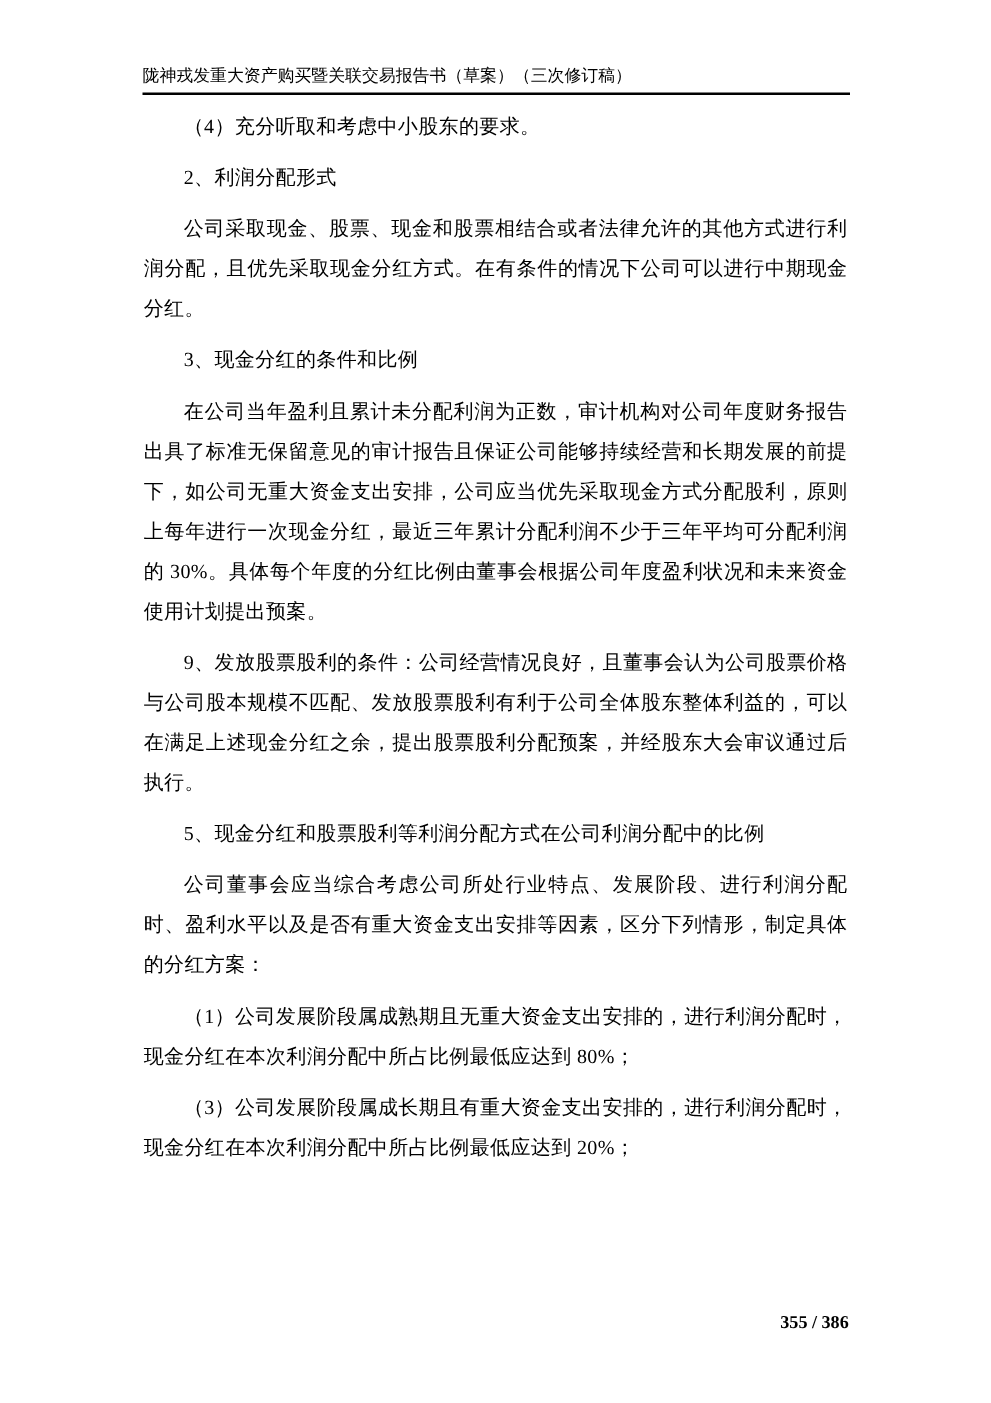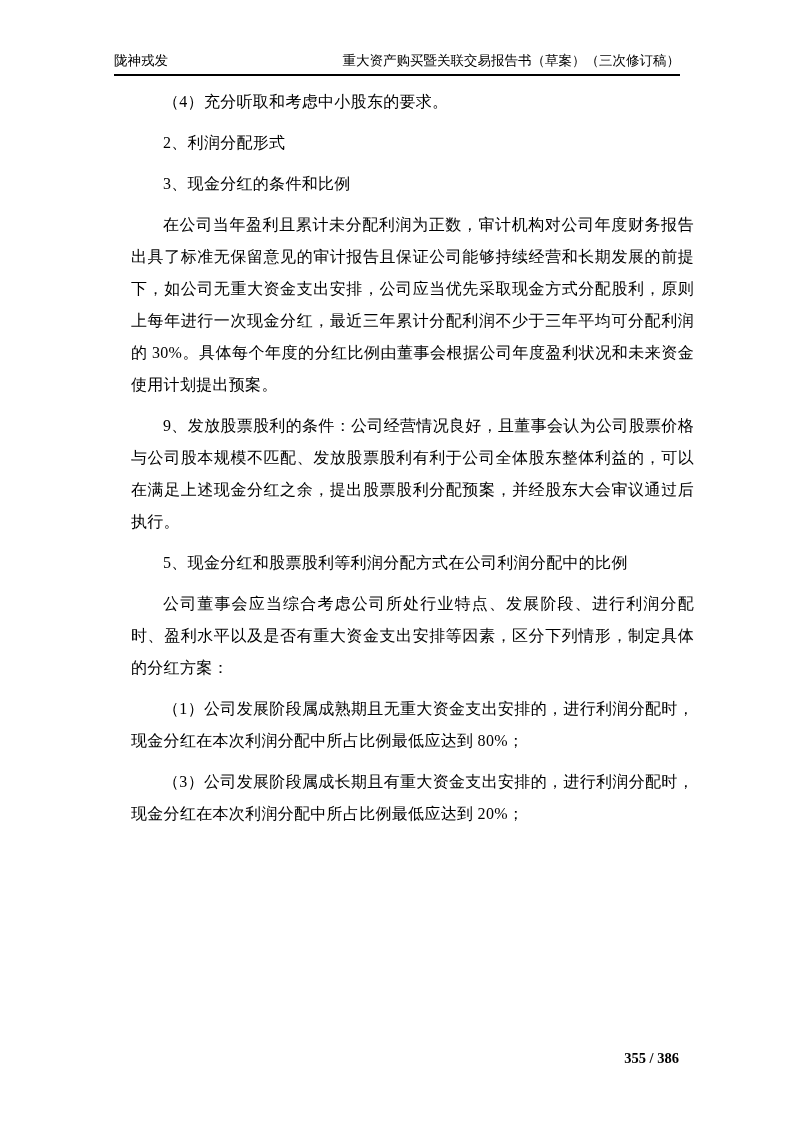--- a/index.html
+++ b/index.html
@@ -16,39 +16,37 @@
     font-family: "Liberation Serif", "DejaVu Serif", serif;
     overflow: hidden;
     box-sizing: border-box;
   }
   .page-header {
     position: absolute;
     left: 114px;
     right: 113px;
     top: 52px;
     display: flex;
-    justify-content: space-between;
     align-items: flex-end;
     font-size: 13.5px;
     line-height: 18px;
     padding-bottom: 4px;
     border-bottom: 2px solid #000000;
     white-space: nowrap;
   }
   .page-content {
     position: absolute;
     left: 115px;
     top: 86px;
     width: 563px;
     font-size: 16px;
     line-height: 32px;
     text-align: justify;
     text-justify: inter-ideograph;
     letter-spacing: 0.3px;
-    margin-left: 16px;
   }
   .page-content p {
     margin: 0 0 9px 0;
     text-indent: 32px;
     text-align-last: left;
   }
   .page-footer {
     position: absolute;
     right: 114px;
     top: 1020px;
@@ -64,20 +62,21 @@
 <div class="page">
 
   <div class="page-header">
     <span>陇神戎发</span>
     <span>重大资产购买暨关联交易报告书（草案）（三次修订稿）</span>
   </div>
 
   <div class="page-content">
     <p>（4）充分听取和考虑中小股东的要求。</p>
     <p>2、利润分配形式</p>
+    <p>公司采取现金、股票、现金和股票相结合或者法律允许的其他方式进行利润分配，且优先采取现金分红方式。在有条件的情况下公司可以进行中期现金分红。</p>
     <p>3、现金分红的条件和比例</p>
     <p>在公司当年盈利且累计未分配利润为正数，审计机构对公司年度财务报告出具了标准无保留意见的审计报告且保证公司能够持续经营和长期发展的前提下，如公司无重大资金支出安排，公司应当优先采取现金方式分配股利，原则上每年进行一次现金分红，最近三年累计分配利润不少于三年平均可分配利润的 30%。具体每个年度的分红比例由董事会根据公司年度盈利状况和未来资金使用计划提出预案。</p>
     <p>9、发放股票股利的条件：公司经营情况良好，且董事会认为公司股票价格与公司股本规模不匹配、发放股票股利有利于公司全体股东整体利益的，可以在满足上述现金分红之余，提出股票股利分配预案，并经股东大会审议通过后执行。</p>
     <p>5、现金分红和股票股利等利润分配方式在公司利润分配中的比例</p>
     <p>公司董事会应当综合考虑公司所处行业特点、发展阶段、进行利润分配时、盈利水平以及是否有重大资金支出安排等因素，区分下列情形，制定具体的分红方案：</p>
     <p>（1）公司发展阶段属成熟期且无重大资金支出安排的，进行利润分配时，现金分红在本次利润分配中所占比例最低应达到 80%；</p>
     <p>（3）公司发展阶段属成长期且有重大资金支出安排的，进行利润分配时，现金分红在本次利润分配中所占比例最低应达到 20%；</p>
   </div>
 
   <div class="page-footer">355 / 386</div>

